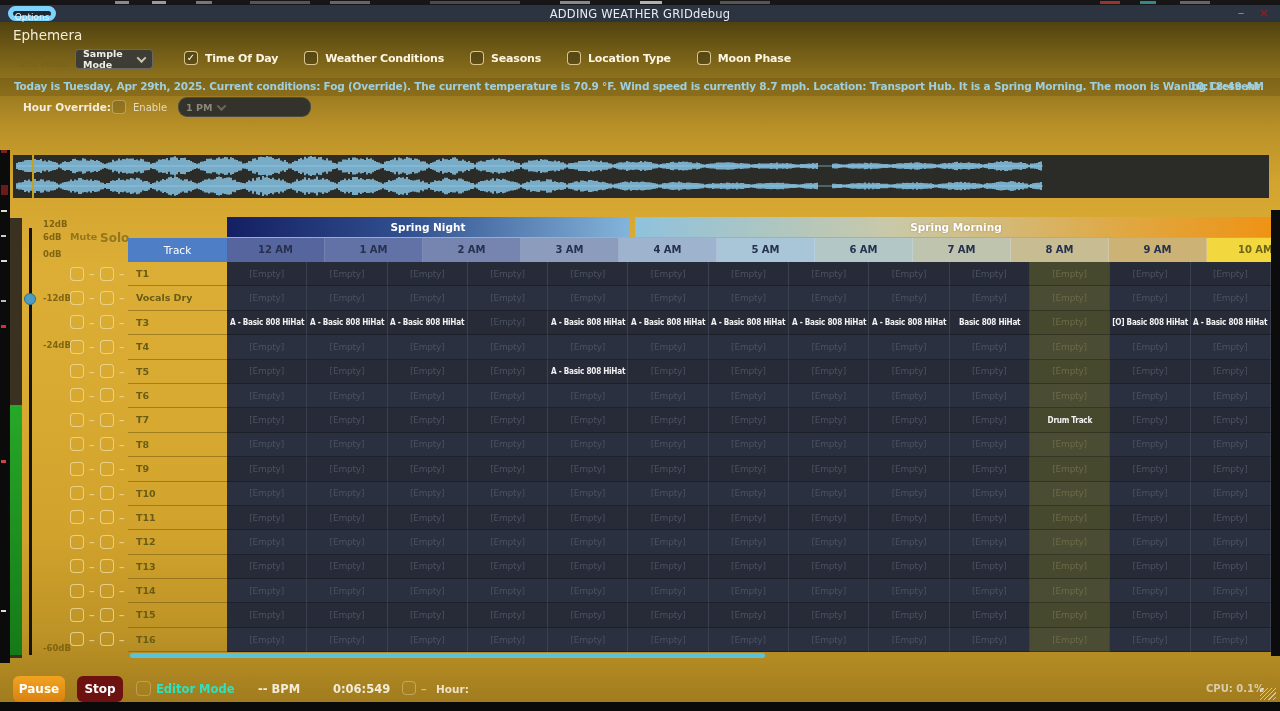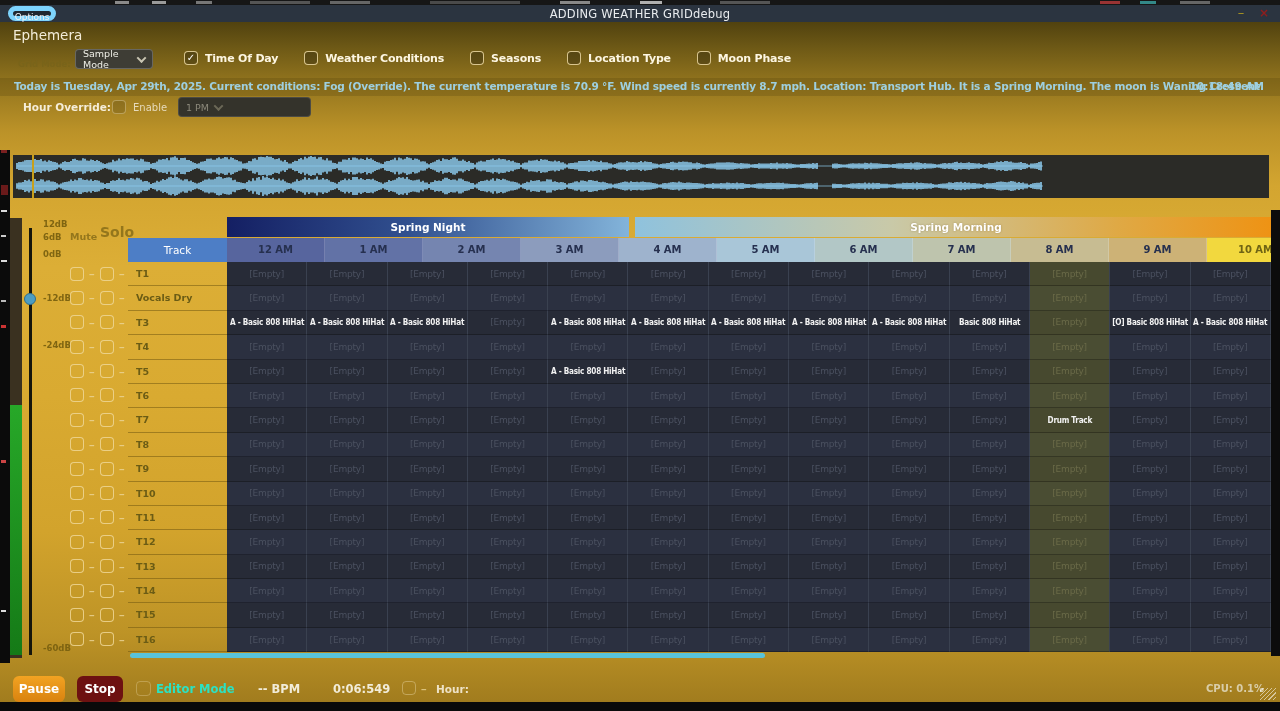--- a/index.html
+++ b/index.html
@@ -22,23 +22,23 @@
   #close-btn{position:absolute;left:1256px;top:1px;width:16px;height:15px;color:#8f1d1d;font-size:12px;line-height:14px;text-align:center;font-weight:bold;}
 
   
   #body{position:absolute;left:0;top:22px;width:1280px;height:680px;z-index:1;
     background:linear-gradient(180deg,#51420f 0%,#6f5a16 4%,#93751e 9%,#bb9228 16%,#d3a530 24%,#dcae36 36%,#d9aa31 55%,#d2a32c 75%,#bd9326 90%,#a17c1e 100%);}
 
   #app-name{position:absolute;left:13px;top:5px;color:#f3ecd9;font-size:13.5px;}
 
   
   #gridmode-label{position:absolute;left:18px;top:37px;color:#79641a;font-size:8.5px;font-weight:bold;}
-  .dd{position:absolute;background:#3e3d35;border:1px solid rgba(255,255,255,.22);border-radius:4px;color:#eeeee6;font-size:9.5px;display:flex;align-items:center;padding:0 7px;}
+  .dd{position:absolute;background:#3e3d35;border:1px solid rgba(255,255,255,.22);border-radius:4px;color:#eeeee6;font-size:9.5px;display:flex;align-items:center;padding:0 7px;font-weight:bold;}
   #gridmode-dd{left:75px;top:27px;width:78px;height:20px;}
-  #hour-dd{left:178px;top:75px;width:133px;height:20px;background:#34332b;color:#8b887a;border-color:rgba(255,255,255,.12);}
+  #hour-dd{left:178px;top:75px;width:133px;height:20px;background:#34332b;color:#8b887a;border-color:rgba(255,255,255,.12);border-radius:9px;}
   .chev{width:7px;height:7px;border-right:2px solid #c9c5b2;border-bottom:2px solid #c9c5b2;transform:rotate(45deg) translate(-1px,-1px);flex:none;margin-left:6px;}
   #hour-dd .chev{border-color:#6b6857;}
   #toggles{position:absolute;left:184px;top:29px;display:flex;gap:26px;align-items:center;}
   .toggle{display:flex;align-items:center;gap:7px;}
   .cb{width:14px;height:14px;border:1.5px solid rgba(238,219,165,.85);border-radius:4px;background:rgba(15,15,10,.28);color:#fff;font-size:10px;line-height:12px;text-align:center;flex:none;}
   .tlabel{color:#fdf6e2;font-size:11px;font-weight:bold;letter-spacing:-.2px;}
 
   
   #status-band{position:absolute;left:0;top:56px;width:1280px;height:18px;background:rgba(55,45,5,.18);}
   #status-text{position:absolute;left:14px;top:58px;color:#9ecfdf;font-size:10.5px;font-weight:bold;letter-spacing:-.2px;white-space:nowrap;}
@@ -52,21 +52,21 @@
   
   #waveform{position:absolute;left:13px;top:133px;width:1256px;height:43px;background:#2b2b27;}
 
   
   #meter{position:absolute;left:10px;top:196px;width:12px;height:440px;background:#3a3120;}
   #meter-fill{position:absolute;left:0;bottom:3px;width:12px;height:250px;background:linear-gradient(180deg,#27a828,#157a17);}
   #vslider-track{position:absolute;left:29px;top:206px;width:3px;height:427px;background:#15150c;}
   #vslider-handle{position:absolute;left:24px;top:271px;width:12px;height:12px;border-radius:50%;background:#4d9dc2;border:1px solid #2e6e8d;}
   .dblabel{position:absolute;left:43px;color:rgba(122,97,16,.95);font-size:8.5px;font-weight:bold;white-space:nowrap;}
   #mute-hdr{position:absolute;left:70px;top:209px;color:rgba(130,105,22,.8);font-size:9.5px;font-weight:bold;}
-  #solo-hdr{position:absolute;left:100px;top:202px;color:rgba(130,105,22,.8);font-size:14px;font-weight:bold;}
+  #solo-hdr{position:absolute;left:100px;top:209px;color:rgba(130,105,22,.8);font-size:12px;font-weight:bold;}
 
   
   #track-panel{position:absolute;left:60px;top:240px;width:167px;}
   .trow{position:relative;height:24.4px;}
   .trow .cbx{position:absolute;top:4.5px;width:14px;height:14px;border:1.5px solid rgba(238,215,150,.85);border-radius:4px;background:rgba(210,170,50,.08);}
   .trow .cbx.m{left:10px;} .trow .cbx.s{left:40px;}
   .trow .dsh{position:absolute;top:8px;color:rgba(235,212,150,.85);font-size:8px;font-weight:bold;}
   .trow .dsh.m{left:29px;} .trow .dsh.s{left:59px;}
   .trow .tname{position:absolute;left:76px;top:6px;color:#6b5c15;font-size:9.5px;font-weight:bold;}
   .trow .nline{position:absolute;left:68px;bottom:0;width:99px;border-bottom:1px solid rgba(105,82,14,.5);}

